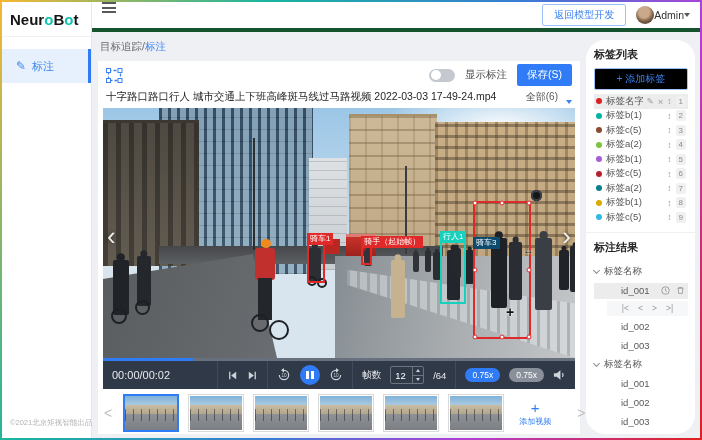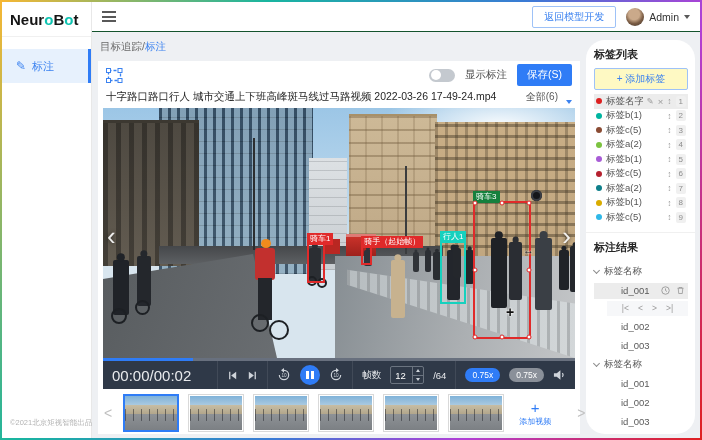--- a/index.html
+++ b/index.html
@@ -13,26 +13,26 @@
   .sidebar { width:90px; background:#fff; border-right:1px solid #e8e8e8; display:flex; flex-direction:column; flex-shrink:0; }
   .logo { padding:9px 8px 8px 8px; font-size:15px; font-weight:bold; letter-spacing:0; border-bottom:1px solid #f0f0f0; color:#141414; white-space:nowrap; }
   .logo .accent { color:#10c3b1; }
   .side-item { margin-top:12px; height:34px; display:flex; align-items:center; gap:6px; padding-left:14px;
     background:#e7f1fd; color:#3b82f0; border-right:3px solid #2f7cf6; cursor:pointer; }
   .side-item .pen { font-size:12px; }
   .copyright { margin-top:auto; padding:0 6px 10px 8px; font-size:7.5px; color:#b3b3b3; white-space:nowrap; }
 
   
   .main-col { flex:1; display:flex; flex-direction:column; min-width:0; }
-  .topbar { height:30px; background:#fff; border-bottom:1px solid #14532d; display:flex; align-items:center; padding:0 10px; flex-shrink:0; }
+  .topbar { height:30px; background:#fff; border-bottom:4px solid #14532d; display:flex; padding:0 10px; flex-shrink:0; }
   .hamburger { width:14px; height:11px; border-top:2px solid #595959; border-bottom:2px solid #595959; position:relative; cursor:pointer; }
   .hamburger::after { content:""; position:absolute; left:0; right:0; top:50%; margin-top:-1px; height:2px; background:#595959; }
   .topbar-right { margin-left:auto; display:flex; align-items:center; gap:10px; }
   .back-btn { border:1px solid #9ec2f7; color:#3b82f0; background:#fff; border-radius:2px; font-size:10px; padding:3px 11px; cursor:pointer; }
-  .user { display:flex; align-items:center; gap:5px; font-size:10.5px; color:#333; cursor:pointer; }
+  .user { display:flex; align-items:center; font-size:10.5px; color:#333; cursor:pointer; }
   .avatar { width:18px; height:18px; border-radius:50%; background:radial-gradient(circle at 45% 35%,#caa98a 0 35%,#7a5c44 60%,#3c3029 100%); }
   .caret-down { width:0; height:0; border-left:3.5px solid transparent; border-right:3.5px solid transparent; border-top:4px solid #595959; }
 
   .work { flex:1; display:flex; padding:6px 5px 4px 6px; gap:6px; min-height:0; }
   .center { width:482px; display:flex; flex-direction:column; flex-shrink:0; }
   .breadcrumb { font-size:10.5px; padding:2px 2px 7px 2px; color:#6b6b6b; }
   .breadcrumb .cur { color:#3b82f0; }
 
   .card { background:#fff; flex:1; display:flex; flex-direction:column; min-height:0; }
   .tools-row { height:28px; display:flex; align-items:center; padding:0 8px; flex-shrink:0; }
@@ -57,21 +57,21 @@
   .bbox-label { position:absolute; left:-2px; top:0; transform:translateY(-100%); color:#fff; font-size:8px; line-height:1.25; padding:1px 3px; white-space:nowrap; }
   .handle { position:absolute; width:5px; height:5px; background:#fff; border:1px solid #e02a2a; border-radius:50%; transform:translate(-50%,-50%); z-index:21; }
   .cursor-glyph { position:absolute; z-index:25; font-weight:bold; color:#101010; text-shadow:0 0 2px #fff,0 0 2px #fff; }
   .cam-dot { position:absolute; width:11px; height:11px; border-radius:50%; background:#15161a; box-shadow:inset 0 0 0 2px #3a3d44; z-index:6; }
 
   .progress { height:3px; background:#68707e; width:472px; }
   .progress-fill { height:100%; background:#2f7cf6; }
   .controls { width:472px; height:28px; background:#2f3948; display:flex; align-items:center; color:#dde1e6; }
   .ctl-sec { height:100%; display:flex; align-items:center; gap:9px; padding:0 9px; border-left:1px solid rgba(255,255,255,.09); }
   .ctl-sec:first-child { border-left:none; width:146px; }
-  .time-text { font-size:15px; color:#e8eaed;text-align:center; }
+  .time-text { font-size:11px; color:#e8eaed;text-align:center; }
   .icon-btn { cursor:pointer; display:flex; align-items:center; }
   .play-btn { width:20px; height:20px; border-radius:50%; background:#2f7cf6; display:flex; align-items:center; justify-content:center; gap:2.5px; cursor:pointer; }
   .play-btn i { display:block; width:2.5px; height:8px; background:#fff; }
   .frames-label, .frames-total { font-size:9.5px; color:#e8eaed; white-space:nowrap; }
   .frame-input { width:34px; height:18px; background:transparent; border:1px solid #6b7480; border-radius:2px; color:#fff; font-size:9.5px; display:flex; align-items:center; }
   .frame-input input { flex:1; width:20px; background:transparent; border:none; color:#fff; font-size:9.5px; padding-left:4px; outline:none; font-family:inherit; }
   .spinner { width:11px; height:100%; border-left:1px solid #6b7480; display:flex; flex-direction:column; }
   .spinner span { flex:1; display:flex; align-items:center; justify-content:center; cursor:pointer; }
   .spin-up { border-bottom:1px solid #6b7480; }
   .tri-up { width:0;height:0;border-left:2.5px solid transparent;border-right:2.5px solid transparent;border-bottom:3px solid #cfd4da; }
@@ -87,21 +87,21 @@
   .thumb-art { width:100%; height:100%;
     background:repeating-linear-gradient(90deg,rgba(30,32,38,.5) 0 1.5px,transparent 1.5px 8px) 0 60%/100% 35% no-repeat,
       linear-gradient(180deg,#7fb2d9 0%,#a9c9e0 26%,#c7bda4 27%,#b3a78c 52%,#8e9296 53%,#7c8084 100%); }
   .add-tile { width:44px; height:38px; background:#fff; display:flex; flex-direction:column; align-items:center; justify-content:center; color:#2f7cf6; cursor:pointer; flex-shrink:0; }
   .add-plus { font-size:15px; line-height:1; } .add-text { font-size:8px; margin-top:1px; white-space:nowrap; }
   .strip-spacer { flex:1; }
 
   
   .rightpanel { flex:1; background:#fff; margin-top:2px; padding:7px 7px 4px 8px; display:flex; flex-direction:column; overflow:hidden;border-radius:19px; }
   .panel-title { font-size:11px; font-weight:bold; color:#262626; margin-bottom:6px; }
-  .add-label-btn { border:1px solid #9ec2f7; color:#3b82f0; background:#fef9c3; border-radius:2px; width:100%; font-size:10px; padding:3px 0; cursor:pointer; margin-bottom:4px; }
+  .add-label-btn { border:1px solid #9ec2f7; color:#3b82f0; background:#000000; border-radius:2px; width:100%; font-size:10px; padding:3px 0; cursor:pointer; margin-bottom:4px; }
   .lab-row { display:flex; align-items:center; height:14.5px; gap:4px; padding:0 2px; cursor:pointer; }
   .lab-row.sel { background:#ececec; }
   .dot { width:6px; height:6px; border-radius:50%; flex-shrink:0; }
   .lab-name { font-size:9.5px; color:#555; white-space:nowrap; overflow:hidden; flex:1; }
   .lab-ico { font-size:8.5px; color:#9a9a9a; cursor:pointer; line-height:1; }
   .lab-num { font-size:8px; color:#8c8c8c; background:#f0f0f0; border-radius:2px; padding:0 3px; line-height:11px; }
   .panel-divider { border-top:1px solid #f0f0f0; margin:7px -7px 7px -8px; }
   .grp-head { display:flex; align-items:center; gap:5px; height:16px; font-size:9.5px; color:#555; cursor:pointer; margin-top:3px; }
   .chev { width:5px; height:5px; border-right:1.2px solid #8c8c8c; border-bottom:1.2px solid #8c8c8c; flex-shrink:0; }
   .chev.open { transform:rotate(45deg); margin-top:-2px; }
@@ -163,21 +163,21 @@
               <rect x="12" y="10.5" width="4" height="4" fill="#fff" stroke="#3b82f0"></rect>
             </svg>
             <div class="tools-right">
               <span class="toggle"></span>
               <span class="toggle-label">显示标注</span>
               <button class="save-btn">保存(S)</button>
             </div>
           </div>
 
           <div class="title-row">
-            <span class="v-title">十字路口路口行人 城市交通上下班高峰斑马线过马路视频 2022-03-26 17-49-24.mp4</span>
+            <span class="v-title">十字路口路口行人 城市交通上下班高峰斑马线过马路视频 2022-03-03 17-49-24.mp4</span>
             <span class="filter">
               <span>全部(6)</span>
               <span class="caret-down"></span>
             </span>
           </div>
 
           <div class="player">
             <div class="scene" id="scene">
               <span class="nav-arrow nav-prev">‹</span>
               <span class="nav-arrow nav-next">›</span>
@@ -225,21 +225,21 @@
                   <div class="bbox" style="left: 43.2%; top: 54%; width: 3.8%; height: 16%; border-color: rgb(224, 42, 42);">
                     <span class="bbox-label" style="background: rgb(224, 42, 42);">骑车1</span>
                   </div>
                   <div class="bbox" style="left: 54.7%; top: 55.2%; width: 2.4%; height: 7.6%; border-color: rgb(224, 42, 42);">
                     <span class="bbox-label" style="background: rgb(224, 42, 42);">骑手（起始帧）</span>
                   </div>
                   <div class="bbox" style="left: 71.4%; top: 53.2%; width: 5.6%; height: 25.2%; border-color: rgb(22, 209, 190);">
                     <span class="bbox-label" style="background: rgb(22, 209, 190);">行人1</span>
                   </div>
                   <div class="bbox" style="left: 78.4%; top: 37.2%; width: 12.3%; height: 55%; border-color: rgb(224, 42, 42);">
-                    <span class="bbox-label" style="background: #15803d;">骑车3</span>
+                    <span class="bbox-label" style="background: #0c4a6e; margin-top: 46px;">骑车3</span>
                     <span class="handle" style="left: 0%; top: 0%;"></span>
                     <span class="handle" style="left: 50%; top: 0%;"></span>
                     <span class="handle" style="left: 100%; top: 0%;"></span>
                     <span class="handle" style="left: 0%; top: 50%;"></span>
                     <span class="handle" style="left: 100%; top: 50%;"></span>
                     <span class="handle" style="left: 0%; top: 100%;"></span>
                     <span class="handle" style="left: 50%; top: 100%;"></span>
                     <span class="handle" style="left: 100%; top: 100%;"></span>
                   </div>
                   <span class="cursor-glyph" style="left: 403px; top: 196px; font-size: 14px;">+</span>

